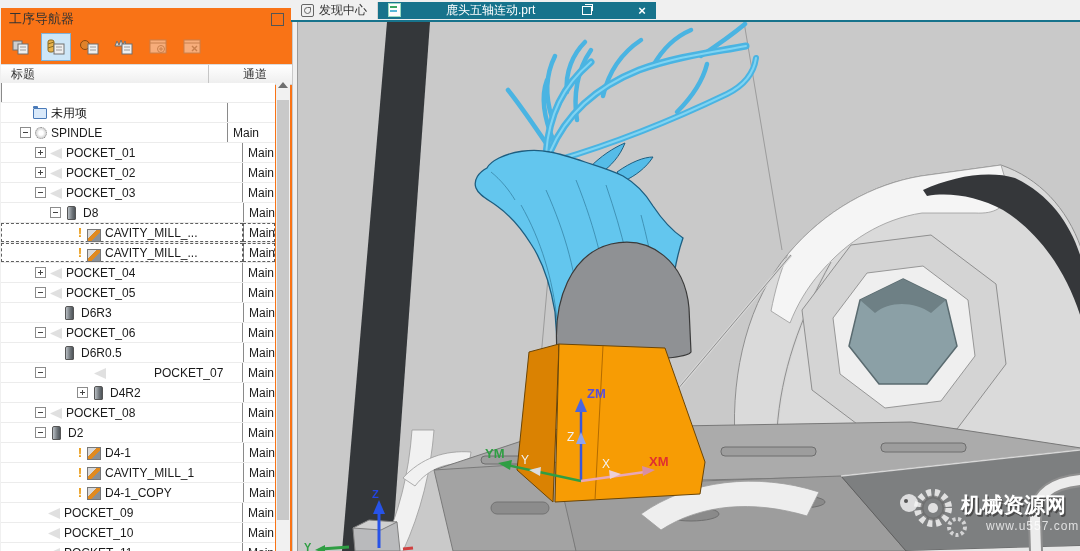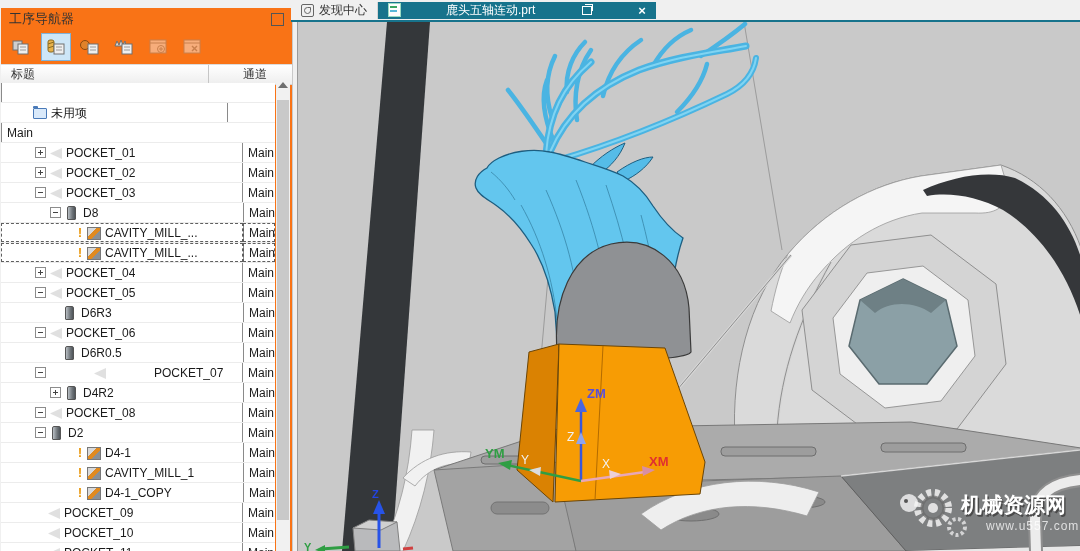--- a/index.html
+++ b/index.html
@@ -21,21 +21,21 @@
   .tbtn svg{display:block;}
   .grid-header{position:absolute;left:0;top:56px;right:0;height:19px;display:flex;
     background:linear-gradient(#ffffff,#eeeeee);border-top:1px solid #dcdcdc;border-bottom:1px solid #d2d2d2;gap:24px;}
   .hdr-cell{display:flex;align-items:center;padding-left:10px;color:#333;}
   .hdr-title{width:197px;border-right:1px solid #c6c6c6;}
   .hdr-channel{flex:1;}
   .tree-area{position:absolute;left:0;top:75px;width:274px;bottom:0;background:#fff;overflow:hidden;}
   .tree-row{display:flex;height:19px;line-height:18px;border-bottom:1px solid #ececec;background:#fff;}
   .row-main{width:207px;display:flex;align-items:center;overflow:hidden;white-space:nowrap;}
   .row-channel{flex:1;border-left:1px solid #8a8a8a;display:flex;align-items:center;padding-left:5px;}
-  .tree-row.selected .row-main{outline:1px dashed #5f5f5f;outline-offset:-1px;}
+  .tree-row.selected .row-main{outline:1px dashed #5f5f5f;outline-offset:-1px;align-items:flex-end;}
   .tree-row.selected .row-channel{outline:1px dashed #5f5f5f;outline-offset:-1px;}
   .rlabel{overflow:hidden;text-overflow:clip;color:#1a1a1a;}
   .exp{width:9px;height:9px;border:1px solid #8c8c8c;background:#fff;position:relative;margin-right:4px;flex:none;}
   .exp::before{content:"";position:absolute;left:2px;top:4px;width:5px;height:1px;background:#444;}
   .exp.plus::after{content:"";position:absolute;left:4px;top:2px;width:1px;height:5px;background:#444;}
   .exp-spacer{width:13px;flex:none;}
   .warn{width:7px;flex:none;color:#e89200;font-weight:bold;margin-right:2px;}
   .warn::before{content:"!";}
   .ticon{width:13px;height:13px;flex:none;margin-right:4px;position:relative;}
   .ticon-folder{background:#d9e9fa;border:1px solid #4a7ab8;width:12px;height:9px;margin-top:2px;border-radius:1px;}
@@ -142,20 +142,25 @@
         <div class="row-main" style="padding-left: 19px;">
           <span class="exp-spacer"></span>
           <span class="ticon ticon-folder"></span>
           <span class="rlabel">未用项</span>
         </div>
         <div class="row-channel">
           <span class="clabel"></span>
         </div>
       </div>
       <div class="tree-row">
+        <div class="row-main" style="padding-left: 19px;">
+          <span class="exp minus"></span>
+          <span class="ticon ticon-spindle"></span>
+          <span class="rlabel">SPINDLE</span>
+        </div>
         <div class="row-channel">
           <span class="clabel">Main</span>
         </div>
       </div>
       <div class="tree-row">
         <div class="row-main" style="padding-left: 34px;">
           <span class="exp plus"></span>
           <span class="ticon ticon-program"></span>
           <span class="rlabel">POCKET_01</span>
         </div>
@@ -269,21 +274,21 @@
         <div class="row-main" style="padding-left: 34px; gap: 44px;">
           <span class="exp minus"></span>
           <span class="ticon ticon-program"></span>
           <span class="rlabel">POCKET_07</span>
         </div>
         <div class="row-channel">
           <span class="clabel">Main</span>
         </div>
       </div>
       <div class="tree-row">
-        <div class="row-main" style="padding-left: 49px;">
+        <div class="row-main" style="padding-left: 76px;">
           <span class="exp plus"></span>
           <span class="ticon ticon-tool"></span>
           <span class="rlabel">D4R2</span>
         </div>
         <div class="row-channel">
           <span class="clabel">Main</span>
         </div>
       </div>
       <div class="tree-row">
         <div class="row-main" style="padding-left: 34px;">

